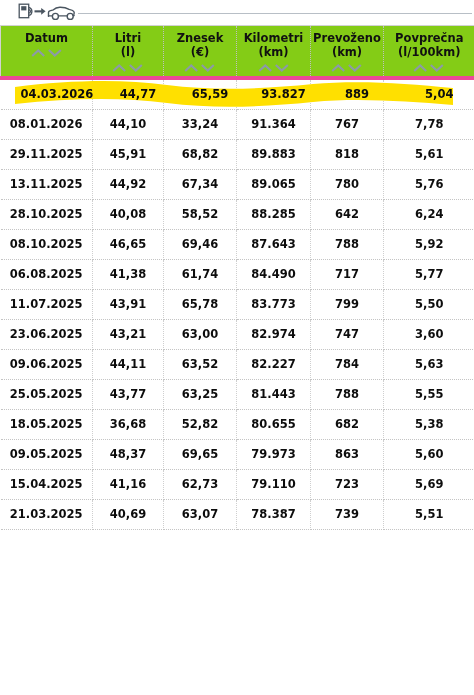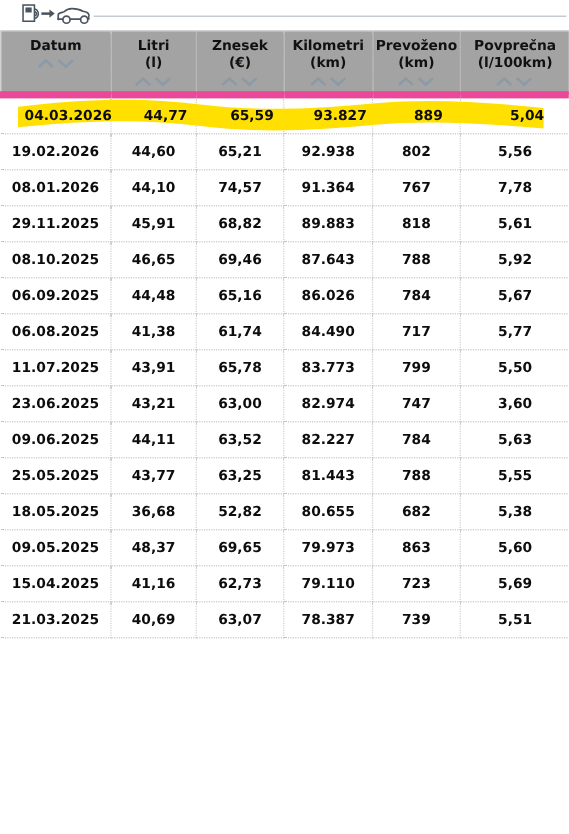--- a/index.html
+++ b/index.html
@@ -40,23 +40,23 @@
 
   
   .grid {
     width: 474px;
     border-collapse: collapse;
     table-layout: fixed;
     font-size: 11px;
   }
 
   .grid thead th {
-    background: #a3a3a3;
+    background: #84cc16;
     border-top: 1px solid #d2d2d2;
-    border-bottom: 6px solid #ec4899;
+    border-bottom: 4px solid #ec4899;
     border-right: 1px dotted #bfbfbf;
     padding: 5px 2px 3px 2px;
     font-weight: bold;
     font-size: 11.5px;
     color: #111111;
     text-align: center;
     vertical-align: top;
     line-height: 1.25;
   }
   .grid thead th:last-child { border-right: none; }
@@ -228,60 +228,60 @@
               <path fill="#FFE000" d="M14,9 C70,2 120,1 166,7 C214,13 262,11 312,6 C356,2 404,5 452,10 L452,27 C404,23 356,20 312,24 C262,29 214,31 166,25 C120,19 70,20 14,26 Z"></path>
             </svg>
           </div><span class="cellval">04.03.2026</span></td>
         <td><span class="cellval">44,77</span></td>
         <td><span class="cellval">65,59</span></td>
         <td><span class="cellval">93.827</span></td>
         <td><span class="cellval">889</span></td>
         <td><span class="cellval">5,04</span></td>
       </tr>
       <tr>
-        <td><span class="cellval">19.02.2026</span></td>
-        <td><span class="cellval">44,60</span></td>
-        <td><span class="cellval">65,21</span></td>
-        <td><span class="cellval">92.938</span></td>
-        <td><span class="cellval">802</span></td>
-        <td><span class="cellval">5,56</span></td>
-      </tr>
-      <tr>
         <td><span class="cellval">08.01.2026</span></td>
         <td><span class="cellval">44,10</span></td>
-        <td><span class="cellval">74,57</span></td>
+        <td><span class="cellval">33,24</span></td>
         <td><span class="cellval">91.364</span></td>
         <td><span class="cellval">767</span></td>
         <td><span class="cellval">7,78</span></td>
       </tr>
       <tr>
         <td><span class="cellval">29.11.2025</span></td>
         <td><span class="cellval">45,91</span></td>
         <td><span class="cellval">68,82</span></td>
         <td><span class="cellval">89.883</span></td>
         <td><span class="cellval">818</span></td>
         <td><span class="cellval">5,61</span></td>
       </tr>
       <tr>
+        <td><span class="cellval">13.11.2025</span></td>
+        <td><span class="cellval">44,92</span></td>
+        <td><span class="cellval">67,34</span></td>
+        <td><span class="cellval">89.065</span></td>
+        <td><span class="cellval">780</span></td>
+        <td><span class="cellval">5,76</span></td>
+      </tr>
+      <tr>
+        <td><span class="cellval">28.10.2025</span></td>
+        <td><span class="cellval">40,08</span></td>
+        <td><span class="cellval">58,52</span></td>
+        <td><span class="cellval">88.285</span></td>
+        <td><span class="cellval">642</span></td>
+        <td><span class="cellval">6,24</span></td>
+      </tr>
+      <tr>
         <td><span class="cellval">08.10.2025</span></td>
         <td><span class="cellval">46,65</span></td>
         <td><span class="cellval">69,46</span></td>
         <td><span class="cellval">87.643</span></td>
         <td><span class="cellval">788</span></td>
         <td><span class="cellval">5,92</span></td>
       </tr>
       <tr>
-        <td><span class="cellval">06.09.2025</span></td>
-        <td><span class="cellval">44,48</span></td>
-        <td><span class="cellval">65,16</span></td>
-        <td><span class="cellval">86.026</span></td>
-        <td><span class="cellval">784</span></td>
-        <td><span class="cellval">5,67</span></td>
-      </tr>
-      <tr>
         <td><span class="cellval">06.08.2025</span></td>
         <td><span class="cellval">41,38</span></td>
         <td><span class="cellval">61,74</span></td>
         <td><span class="cellval">84.490</span></td>
         <td><span class="cellval">717</span></td>
         <td><span class="cellval">5,77</span></td>
       </tr>
       <tr>
         <td><span class="cellval">11.07.2025</span></td>
         <td><span class="cellval">43,91</span></td>

